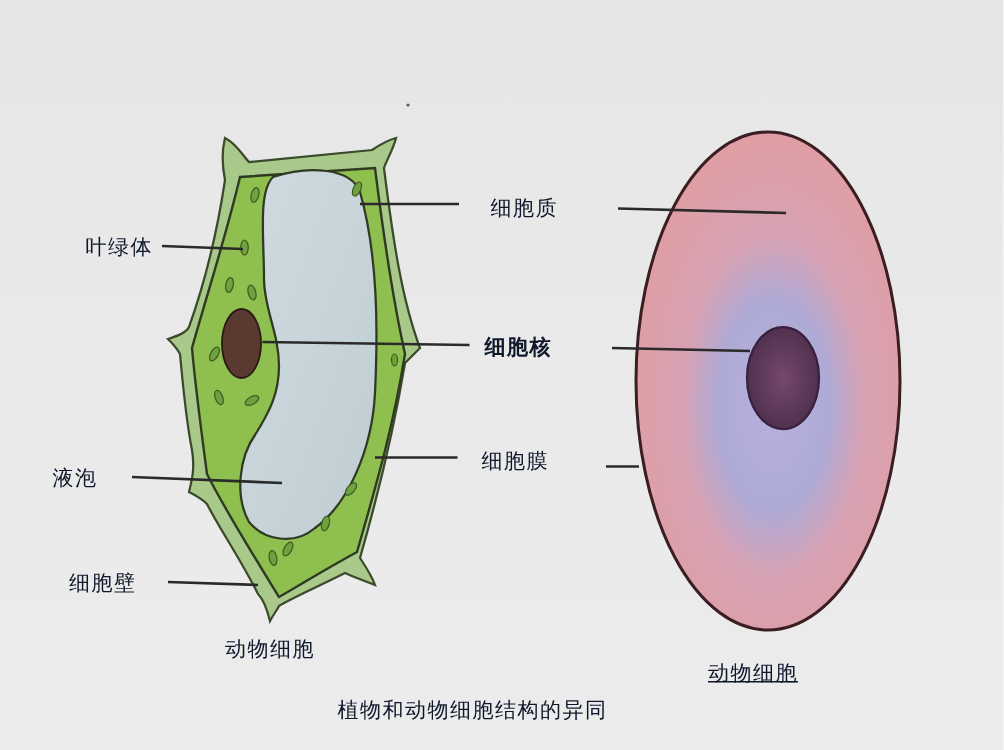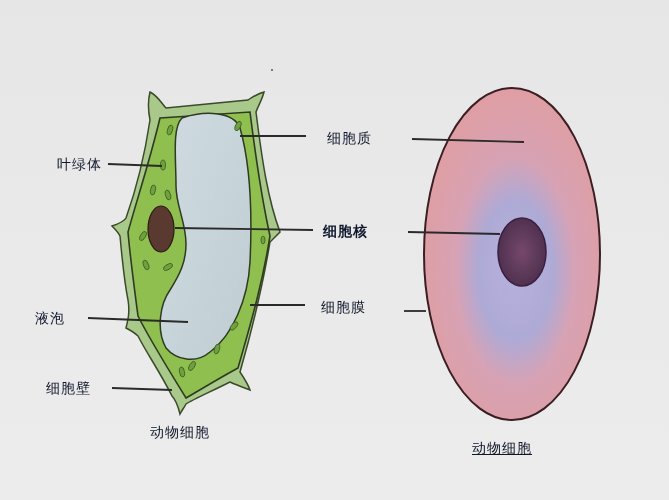--- a/index.html
+++ b/index.html
@@ -106,13 +106,14 @@
   <span class="lbl" style="left:57px; top:156px;">叶绿体</span>
   <span class="lbl" style="left:35px; top:310px;">液泡</span>
   <span class="lbl" style="left:46px; top:380px;font-family:Liberation Serif, serif;">细胞壁</span>
 
   <span class="lbl" style="left:327px; top:130px;">细胞质</span>
   <span class="lbl" style="left:323px; top:223px;font-weight:bold;">细胞核</span>
   <span class="lbl" style="left:321px; top:299px;font-family:Liberation Mono, monospace;">细胞膜</span>
 
   <span class="lbl caption" style="left:150px; top:424px;">动物细胞</span>
   <span class="lbl caption" style="left:472px; top:440px;text-decoration:underline;">动物细胞</span>
+  <span class="lbl caption" style="left:225px; top:465px;">植物和动物细胞结构的异同</span>
 </div>
 
 </body></html>

